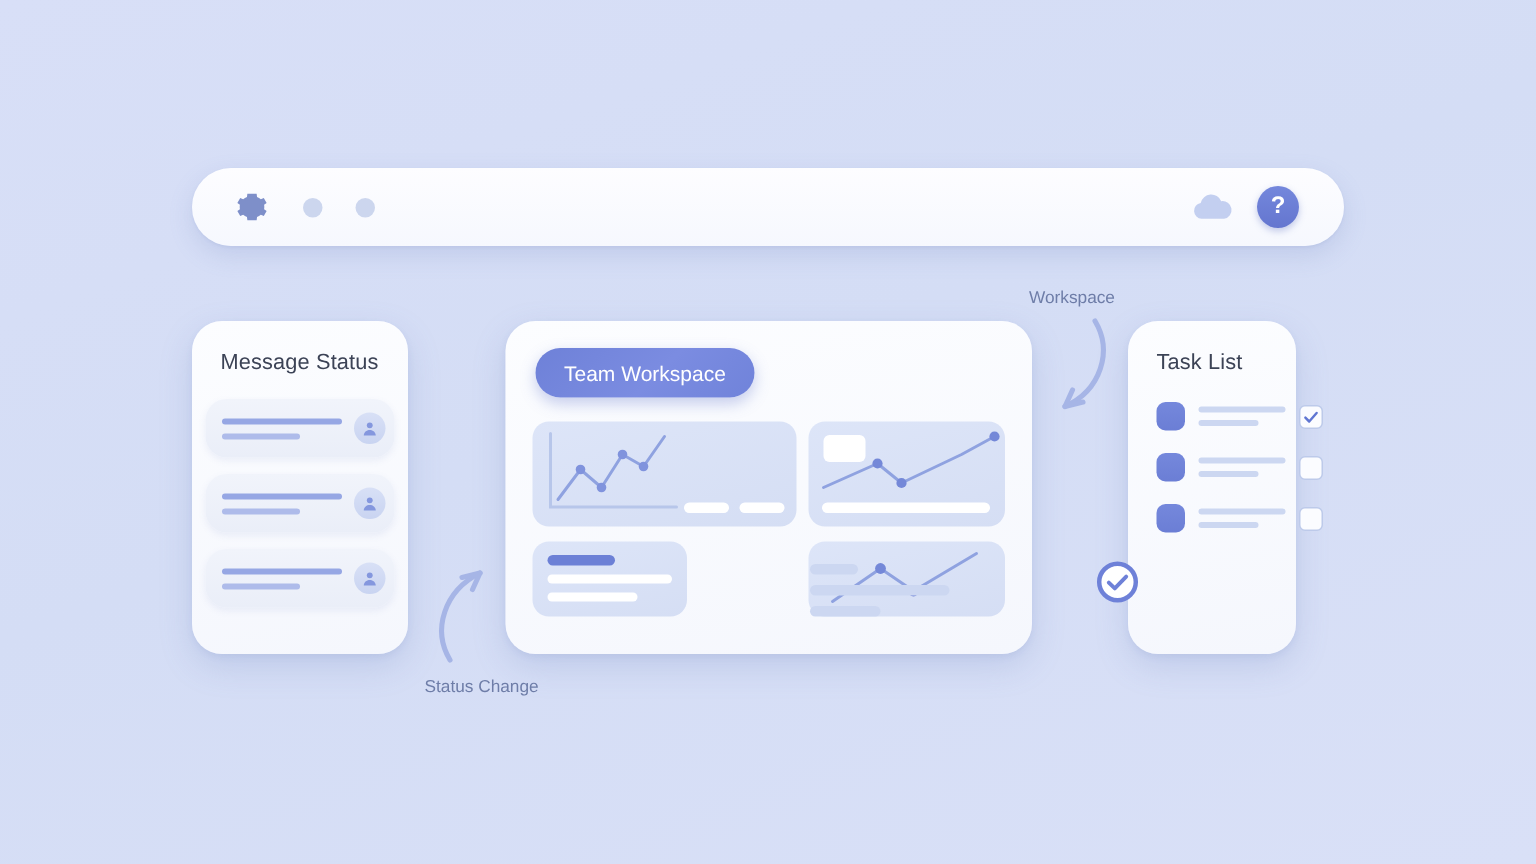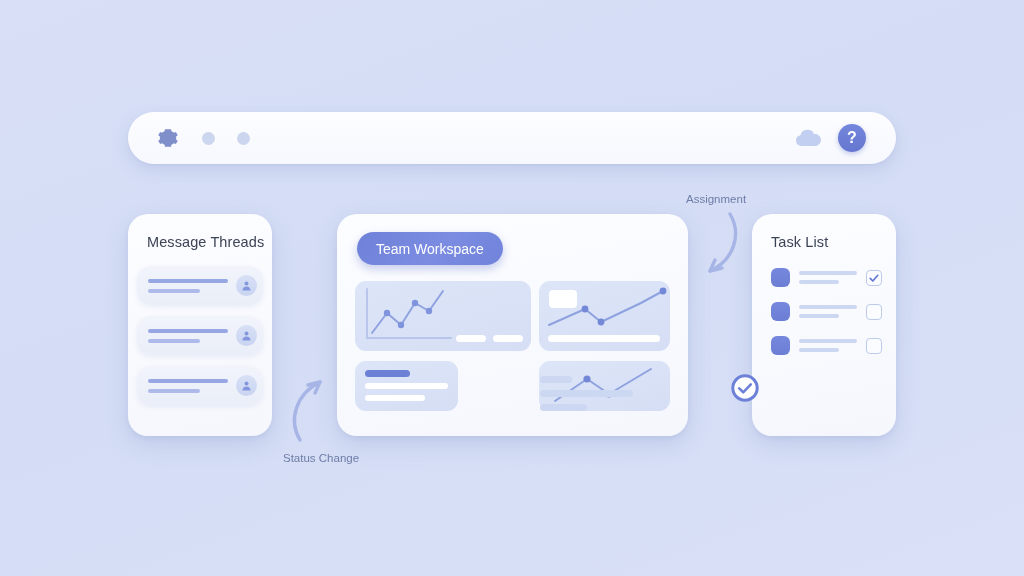--- a/index.html
+++ b/index.html
@@ -158,21 +158,21 @@
   }
   .lb-1 { height: 7px; width: 32px; border-radius: 4px; background: #ccd7f1; }
   .lb-2 { height: 7px; width: 93px; border-radius: 4px; background: #ccd7f1; }
   .lb-3 { height: 7px; width: 47px; border-radius: 4px; background: #ccd7f1; }
 
   
   #ws-chart-br { grid-column: 2; grid-row: 2; }
 
   
   #tasks-panel {
-    left: 752px; top: 214px; width: 144px; height: 222px;
+    left: 752px; top: 214px; width: 112px; height: 222px;
     padding: 20px 0 0 0;
   }
   #tasks-panel .panel-title { padding-left: 19px; }
   .task-list { margin-top: 18px; padding: 0 17px 0 19px; display: flex; flex-direction: column; gap: 15px; }
   .task-row { display: flex; align-items: center; gap: 9px; }
   .task-sq {
     width: 19px; height: 19px; border-radius: 6px;
     background: linear-gradient(180deg, #7588dc 0%, #6b7ed5 100%);
     flex: 0 0 auto;
   }
@@ -225,21 +225,21 @@
       <span>
         <svg class="cloud-ic" viewBox="0 0 32 22" aria-hidden="true">
           <path fill="#c3cff0" d="M25.2 20H8.1A6.1 6.1 0 0 1 7.4 7.9 8.2 8.2 0 0 1 23 6.6a5.8 5.8 0 0 1 2.2 13.4z"></path>
         </svg>
       </span>
       <span class="help-btn">?</span>
     </div>
   </div>
 
   <div class="panel" id="threads-panel">
-    <div class="panel-title">Message Threads</div>
+    <div class="panel-title">Message Status</div>
     <div class="thread-list">
 
       <div class="thread-row">
         <div class="thread-lines">
           <div class="tl-a"></div>
           <div class="tl-b"></div>
         </div>
         <div class="avatar">
           <svg width="13" height="13" viewBox="0 0 24 24" aria-hidden="true">
             <circle cx="12" cy="8.4" r="3.6" fill="#8497de"></circle>
@@ -370,21 +370,21 @@
     </div>
   </div>
 
   <span class="status-badge">
     <svg width="28" height="28" viewBox="0 0 28 28" aria-hidden="true">
       <circle cx="14" cy="14" r="12.2" fill="#ffffff" stroke="#6e81d8" stroke-width="3"></circle>
       <path d="M8.2 14.4 L12.2 18.3 L19.8 10.4" fill="none" stroke="#6e81d8" stroke-width="2.6" stroke-linecap="round" stroke-linejoin="round"></path>
     </svg>
   </span>
 
-  <div class="anno-label" id="assignment-label">Assignment</div>
+  <div class="anno-label" id="assignment-label">Workspace</div>
   <span class="anno-arrow" id="assignment-arrow">
     <svg width="56" height="72" viewBox="0 0 56 72" aria-hidden="true">
       <path d="M42 6 C54 26, 46 52, 22 63" fill="none" stroke="#a6b5e6" stroke-width="3.4" stroke-linecap="round"></path>
       <path d="M22 63 L34 60 M22 63 L27 52" fill="none" stroke="#a6b5e6" stroke-width="3.4" stroke-linecap="round"></path>
     </svg>
   </span>
 
   <div class="anno-label" id="status-label">Status Change</div>
   <span class="anno-arrow" id="status-arrow">
     <svg width="54" height="72" viewBox="0 0 54 72" aria-hidden="true">

